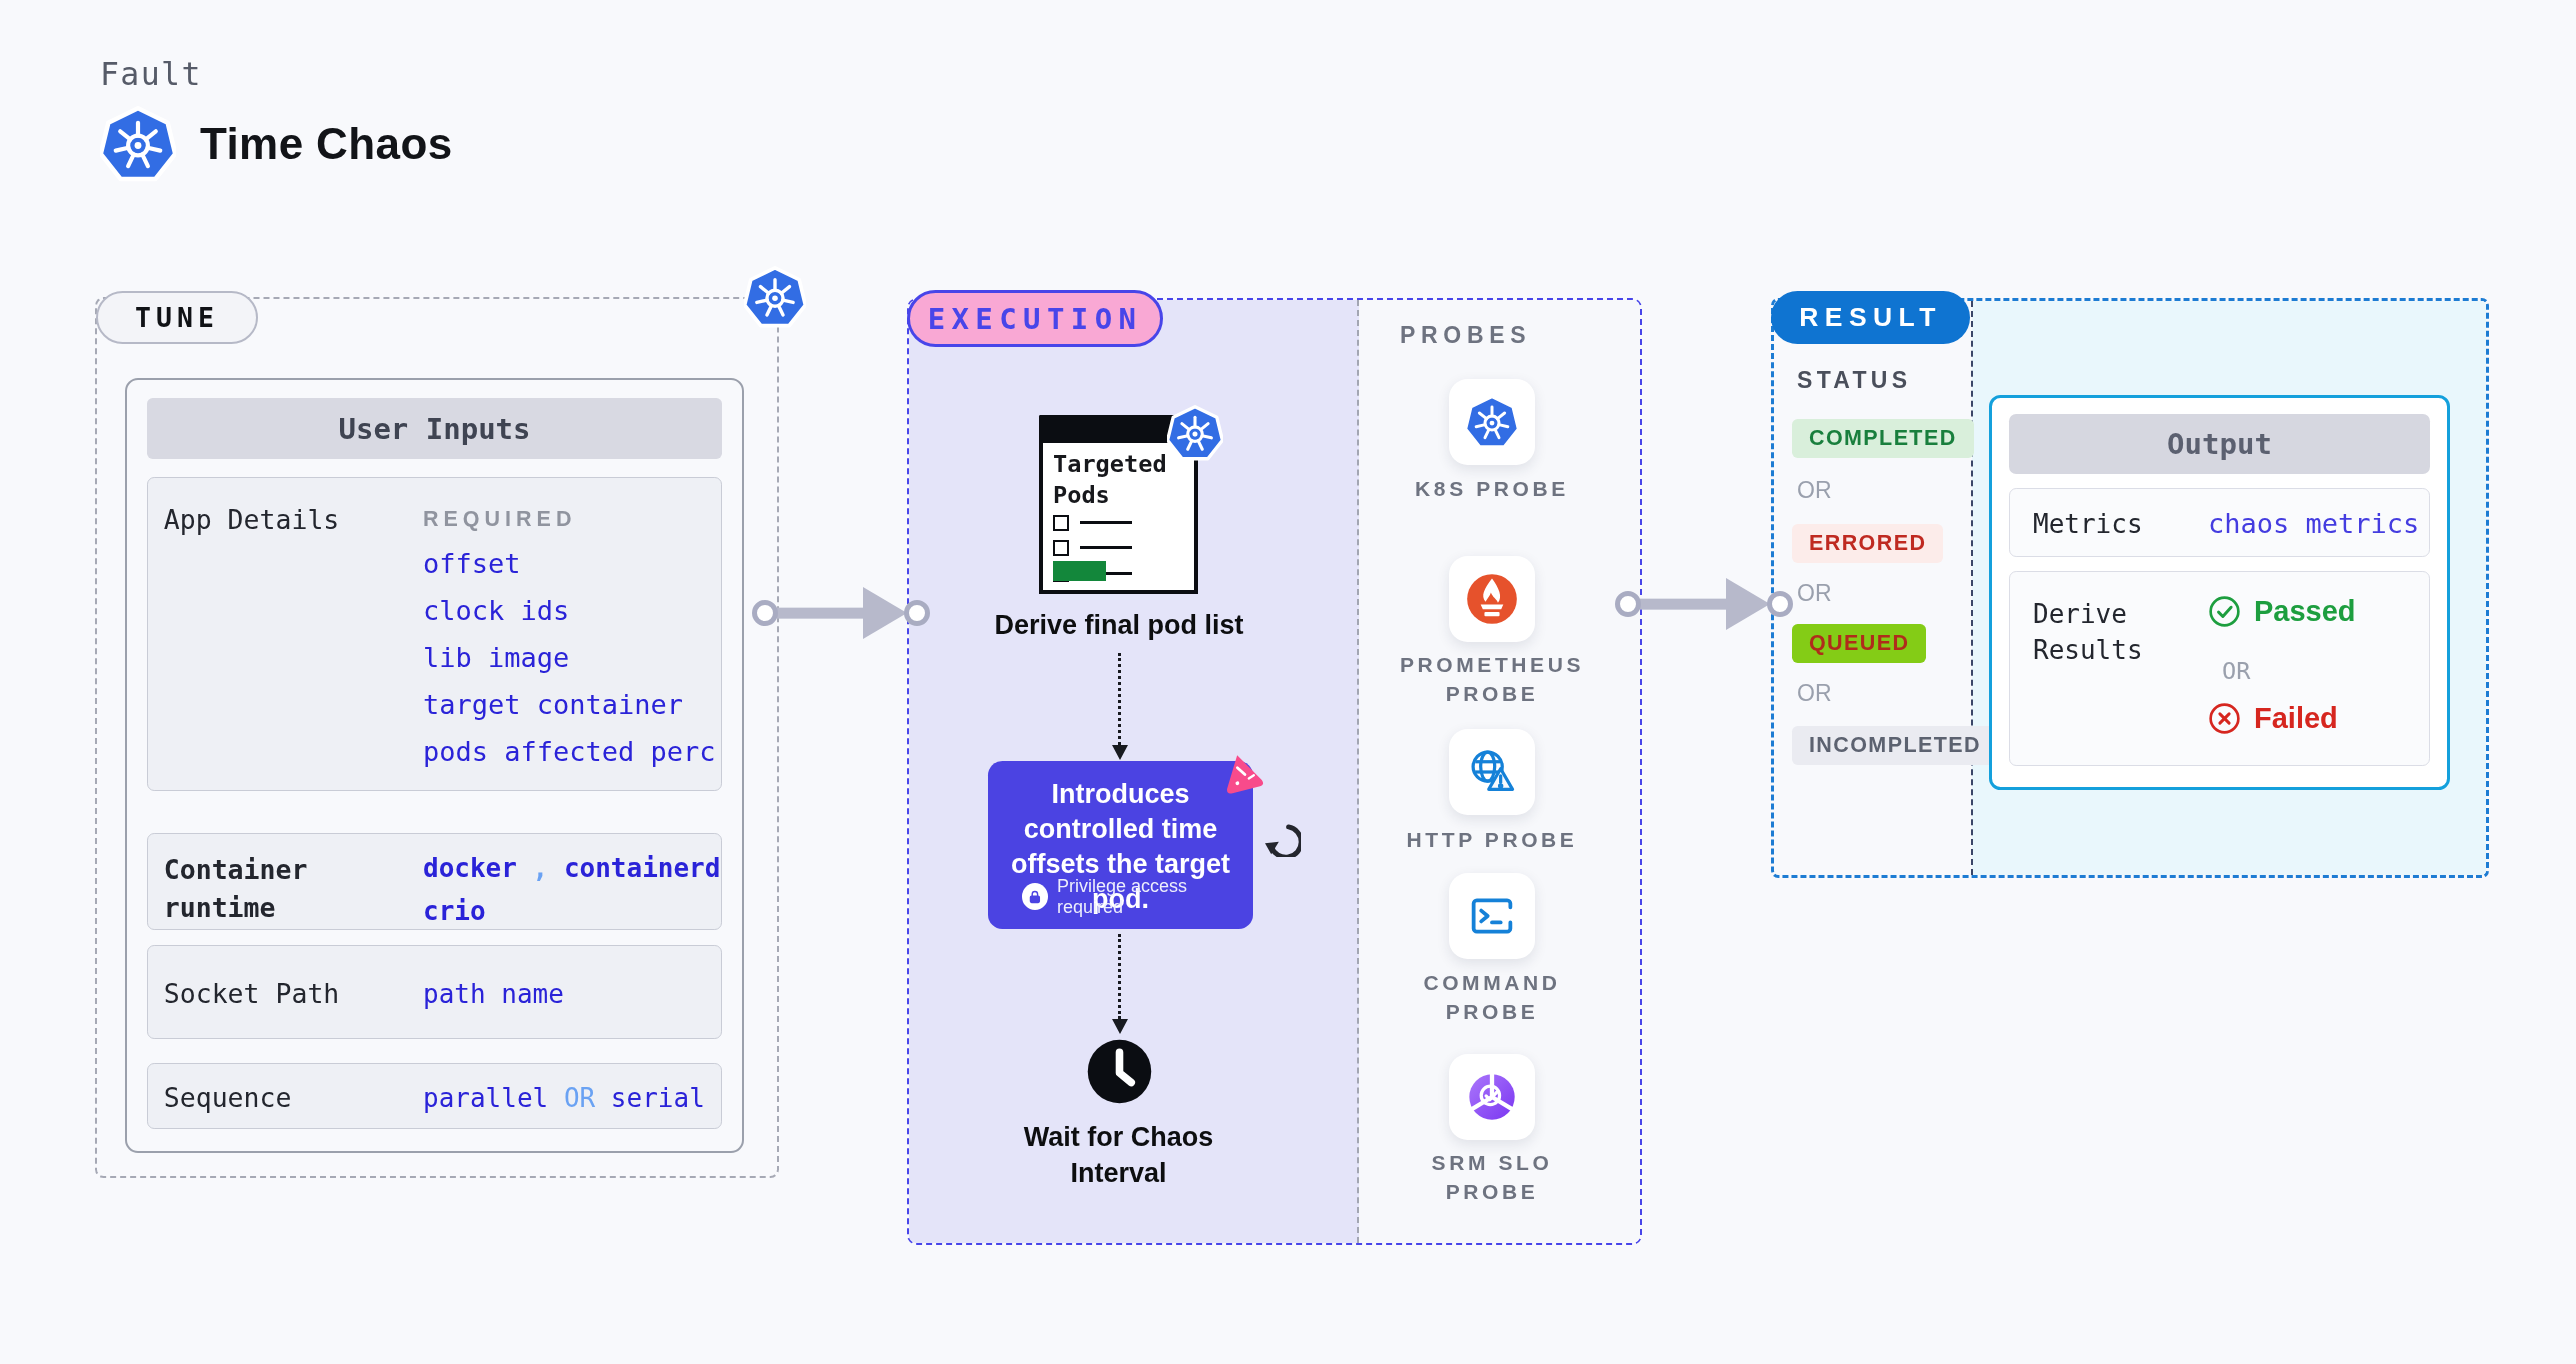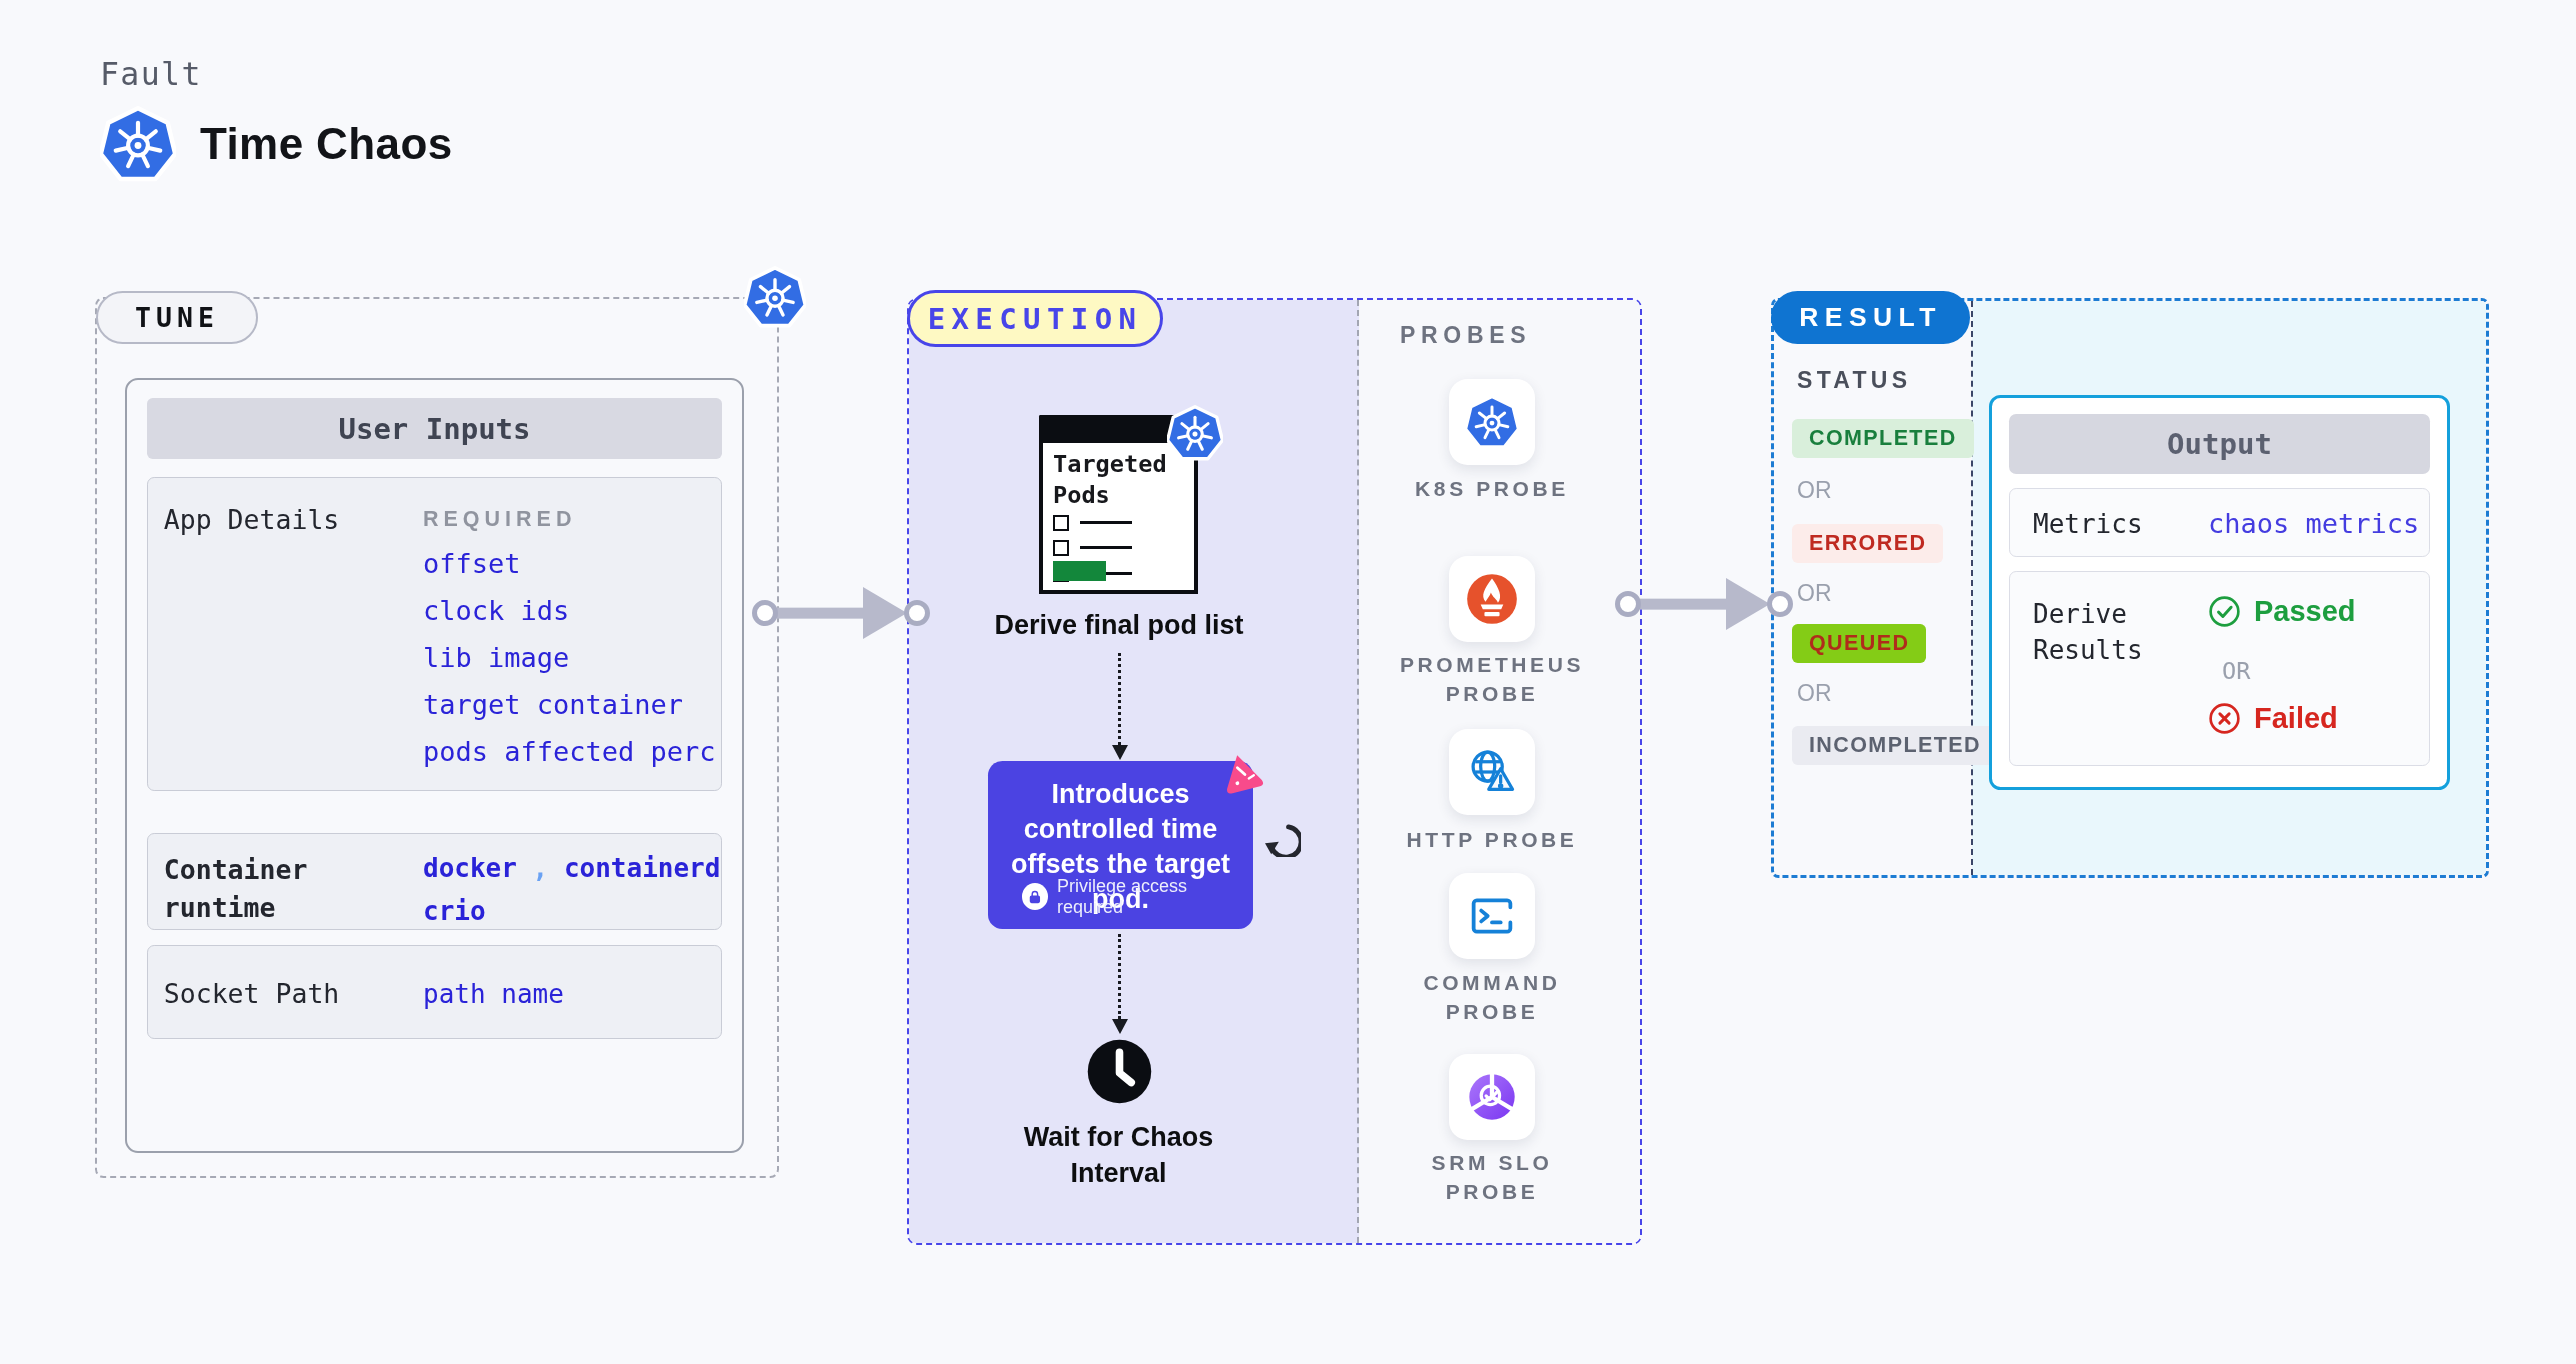--- a/index.html
+++ b/index.html
@@ -12,21 +12,21 @@
   .eyebrow{left:100px;top:56px;font-size:31.5px;color:#565b68;letter-spacing:1.4px;}
   .title-row{left:100px;top:106px;display:flex;align-items:center;gap:24px;}
   .title-logo{width:76px;height:76px;}
   .page-title{font-size:44px;font-weight:bold;color:#121418;letter-spacing:0.4px;}
 
   
   .pill{position:absolute;display:flex;align-items:center;justify-content:center;
         border-radius:34px;z-index:6;box-sizing:border-box;margin-top:20px;}
   .pill-tune{left:96px;top:271px;width:162px;height:53px;background:#f3f4f8;
              border:2.9px solid #b6b9c7;font-size:26.5px;font-weight:bold;color:#101216;letter-spacing:5px;}
-  .pill-exec{left:907px;top:270px;width:256px;height:57px;background:#fef9c3;
+  .pill-exec{left:907px;top:270px;width:256px;height:57px;background:#f9a8d4;
              border:3.6px solid #4845e9;color:#4845e9;font-size:29px;font-weight:bold;letter-spacing:6.4px;}
   .pill-result{left:1771px;top:271px;width:199px;height:53px;background:#0f74d1;color:#ffffff;
                font-size:26.5px;font-weight:bold;letter-spacing:6.4px;}
 
   
   .tune-box{left:95px;top:297px;width:680px;height:877px;border:2.9px dashed #a6a9b5;border-radius:8.6px;}
   .exec-box{left:907px;top:298px;width:731px;height:943px;border:2.9px dashed #4845e9;border-radius:10px;}
   .exec-inner{position:absolute;inset:0;border-radius:7.2px;overflow:hidden;}
   .exec-left{position:absolute;left:0;top:0;bottom:0;width:450px;background:#e4e4f9;}
   .exec-right{position:absolute;left:450px;top:0;bottom:0;right:0;background:#f7f8fb;}
@@ -255,20 +255,28 @@
         <span>containerd</span>
       </div>
       <div class="sec-values mono blue-val" style="top:62px;">crio</div>
     </div>
 
     <div class="ui-section sec-socket">
       <div class="sec-label mono" style="top:31.5px;">Socket Path</div>
       <div class="sec-values mono blue-val" style="top:33px;">path name</div>
     </div>
 
+    <div class="ui-section sec-sequence">
+      <div class="sec-label mono" style="top:18px;">Sequence</div>
+      <div class="sec-values mono blue-val" style="top:19.3px;">
+        <span>parallel</span>
+        <span class="lt-blue">OR</span>
+        <span>serial</span>
+      </div>
+    </div>
   </div>
 
   <div class="flow-arrow" style="left:765px;top:586px;">
     <div class="shaft"></div>
       <div class="head"></div>
       <div class="dot dot-l"></div>
       <div class="dot dot-r"></div>
   </div>
 
   <div class="abs exec-box">

